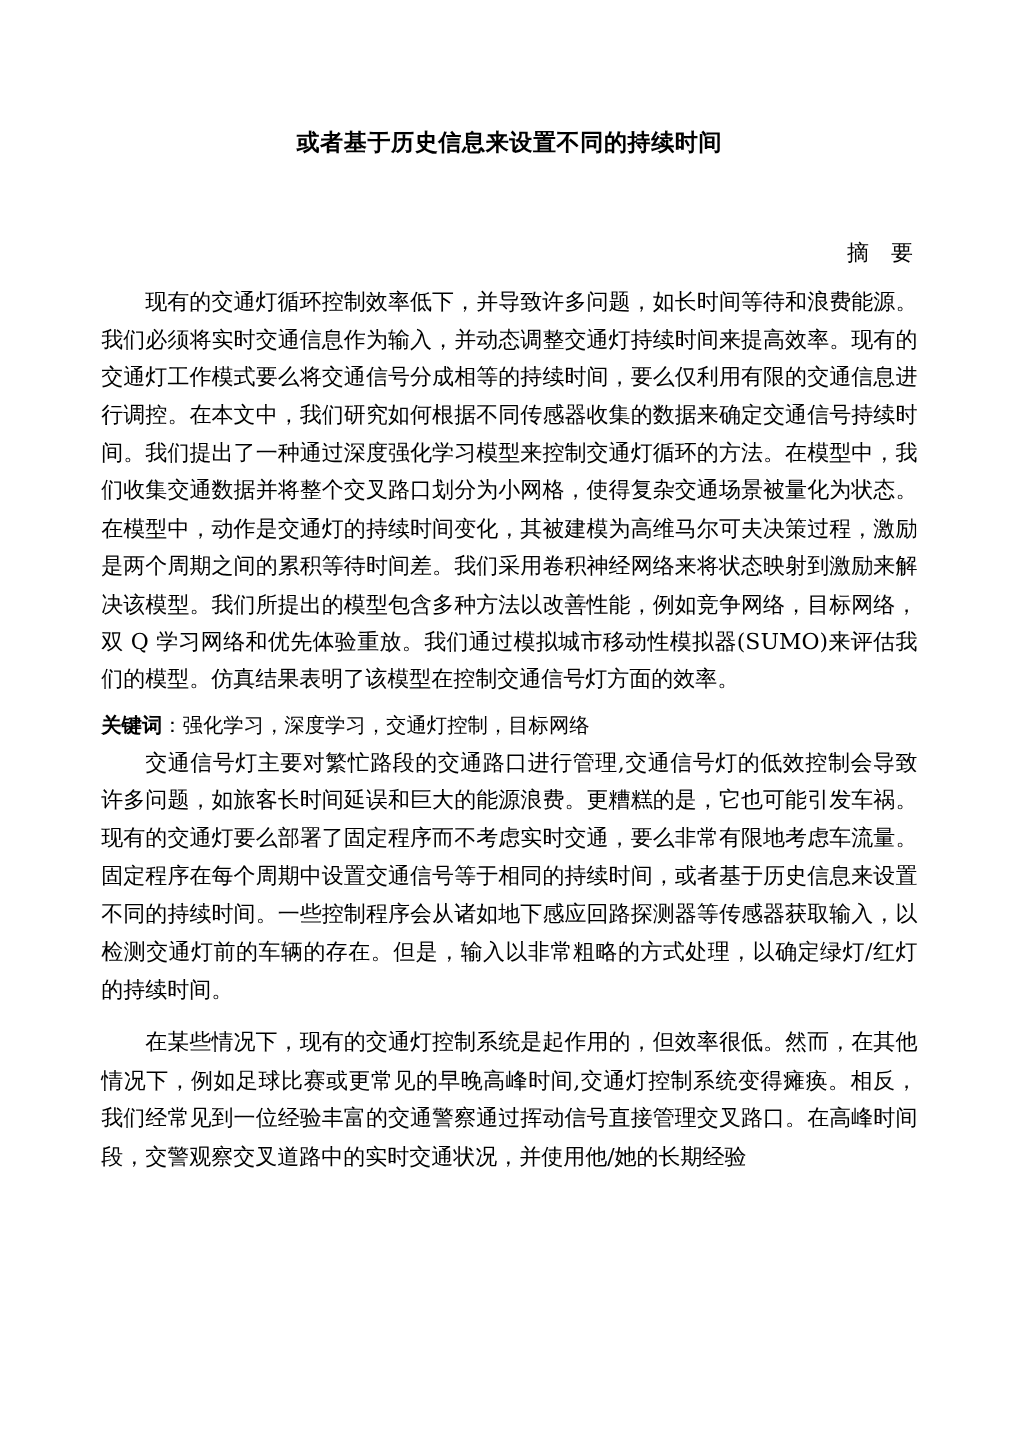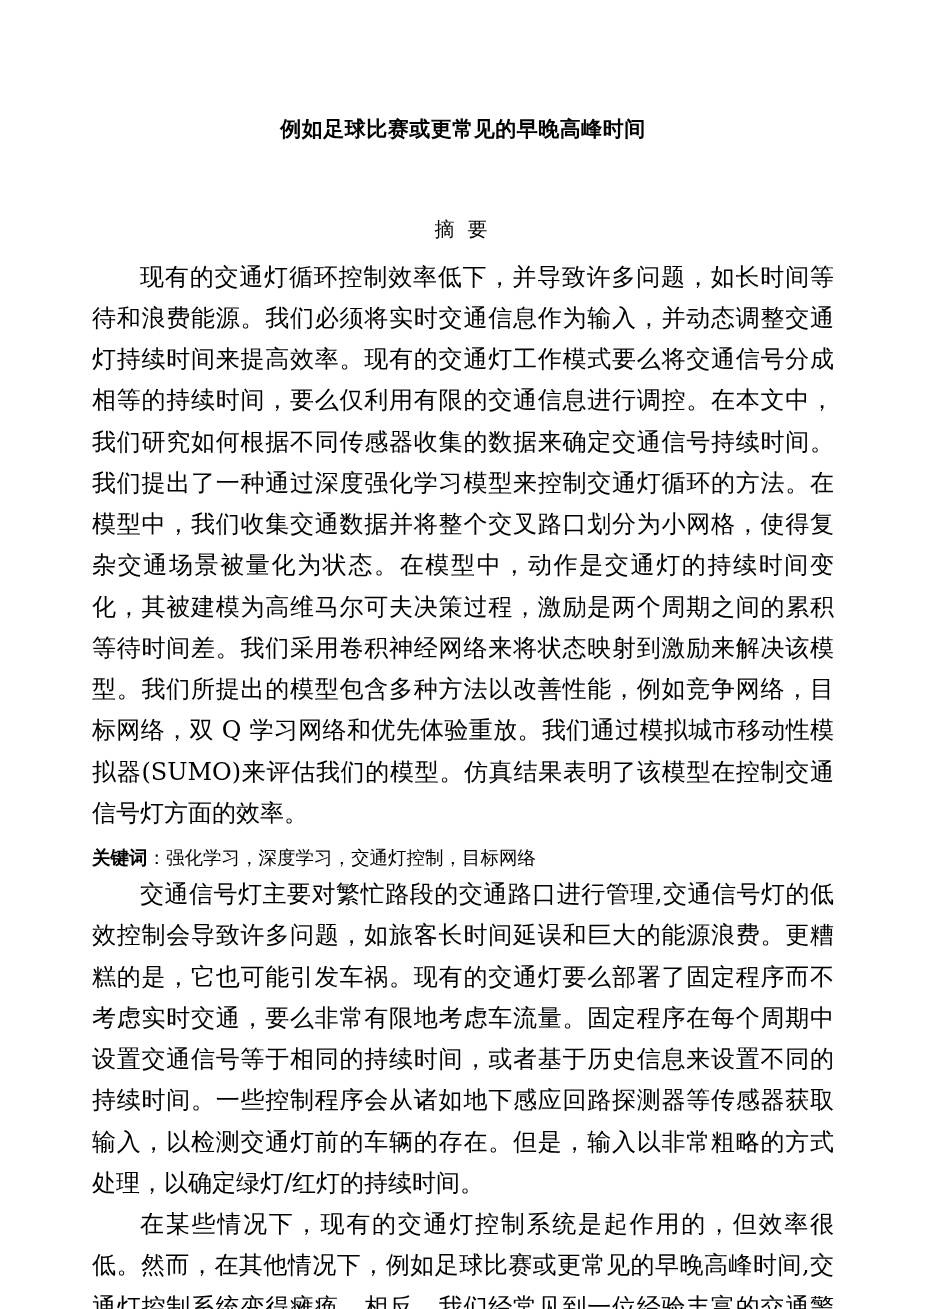--- a/index.html
+++ b/index.html
@@ -24,37 +24,37 @@
   .doc-title {
     text-align: center;
     font-family: "DejaVu Sans", "Liberation Sans", sans-serif;
     font-weight: bold;
     font-size: 21px;
     letter-spacing: 0.5px;
     margin: 18px 0 0 0;
     line-height: 1.5;
   }
   .section-heading-center {
-    text-align: center;
-    font-family: Liberation Serif, serif;
+    text-align: right;
+    font-family: Liberation Mono, monospace;
     font-size: 20px;
     font-weight: normal;
     letter-spacing: 4px;
     margin: 70px 0 14px 0;
   }
   p.body-text {
-    font-size: 24px;
+    font-size: 20px;
     line-height: 1.72;
     margin: 0;
     text-align: justify;
     text-justify: inter-ideograph;
     text-indent: 2em;
   }
   p.body-text + p.body-text {
-    margin-top: 0;
+    margin-top: 14px;
   }
   .keywords {
     font-size: 18.5px;
     line-height: 1.72;
     margin: 8px 0 0 0;
     text-align: left;
   }
   .keywords .kw-label {
     font-family: Liberation Sans, sans-serif;
     font-weight: bold;
@@ -68,21 +68,21 @@
   }
   .abstract-block {
     margin-top: 6px;
   }
 </style>
 </head>
 <body>
 
 <div class="page">
 
-  <h1 class="doc-title">例如足球比赛或更常见的早晚高峰时间</h1>
+  <h1 class="doc-title">或者基于历史信息来设置不同的持续时间</h1>
 
   <div class="abstract-block">
     <div class="section-heading-center">摘 要</div>
     <p class="body-text">现有的交通灯循环控制效率低下，并导致许多问题，如长时间等待和浪费能源。我们必须将实时交通信息作为输入，并动态调整交通灯持续时间来提高效率。现有的交通灯工作模式要么将交通信号分成相等的持续时间，要么仅利用有限的交通信息进行调控。在本文中，我们研究如何根据不同传感器收集的数据来确定交通信号持续时间。我们提出了一种通过深度强化学习模型来控制交通灯循环的方法。在模型中，我们收集交通数据并将整个交叉路口划分为小网格，使得复杂交通场景被量化为状态。在模型中，动作是交通灯的持续时间变化，其被建模为高维马尔可夫决策过程，激励是两个周期之间的累积等待时间差。我们采用卷积神经网络来将状态映射到激励来解决该模型。我们所提出的模型包含多种方法以改善性能，例如竞争网络，目标网络，双 Q 学习网络和优先体验重放。我们通过模拟城市移动性模拟器(SUMO)来评估我们的模型。仿真结果表明了该模型在控制交通信号灯方面的效率。</p>
   </div>
 
   <div class="keywords">
     <span class="kw-label">关键词</span><span>：</span><span>强化学习，深度学习，交通灯控制，目标网络</span>
   </div>
 

